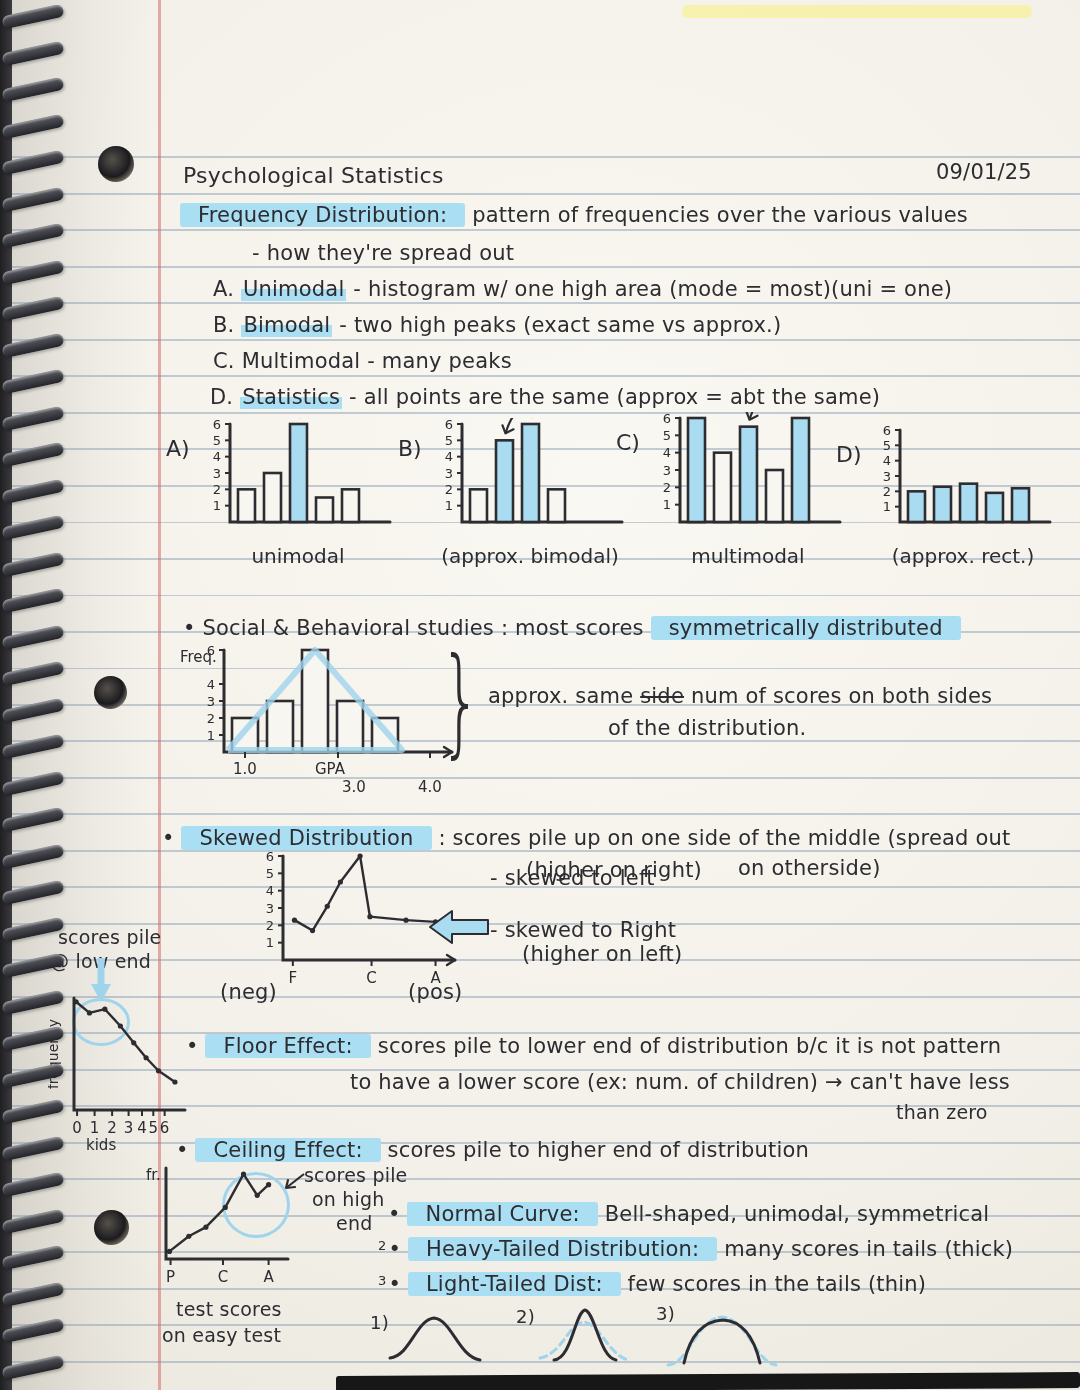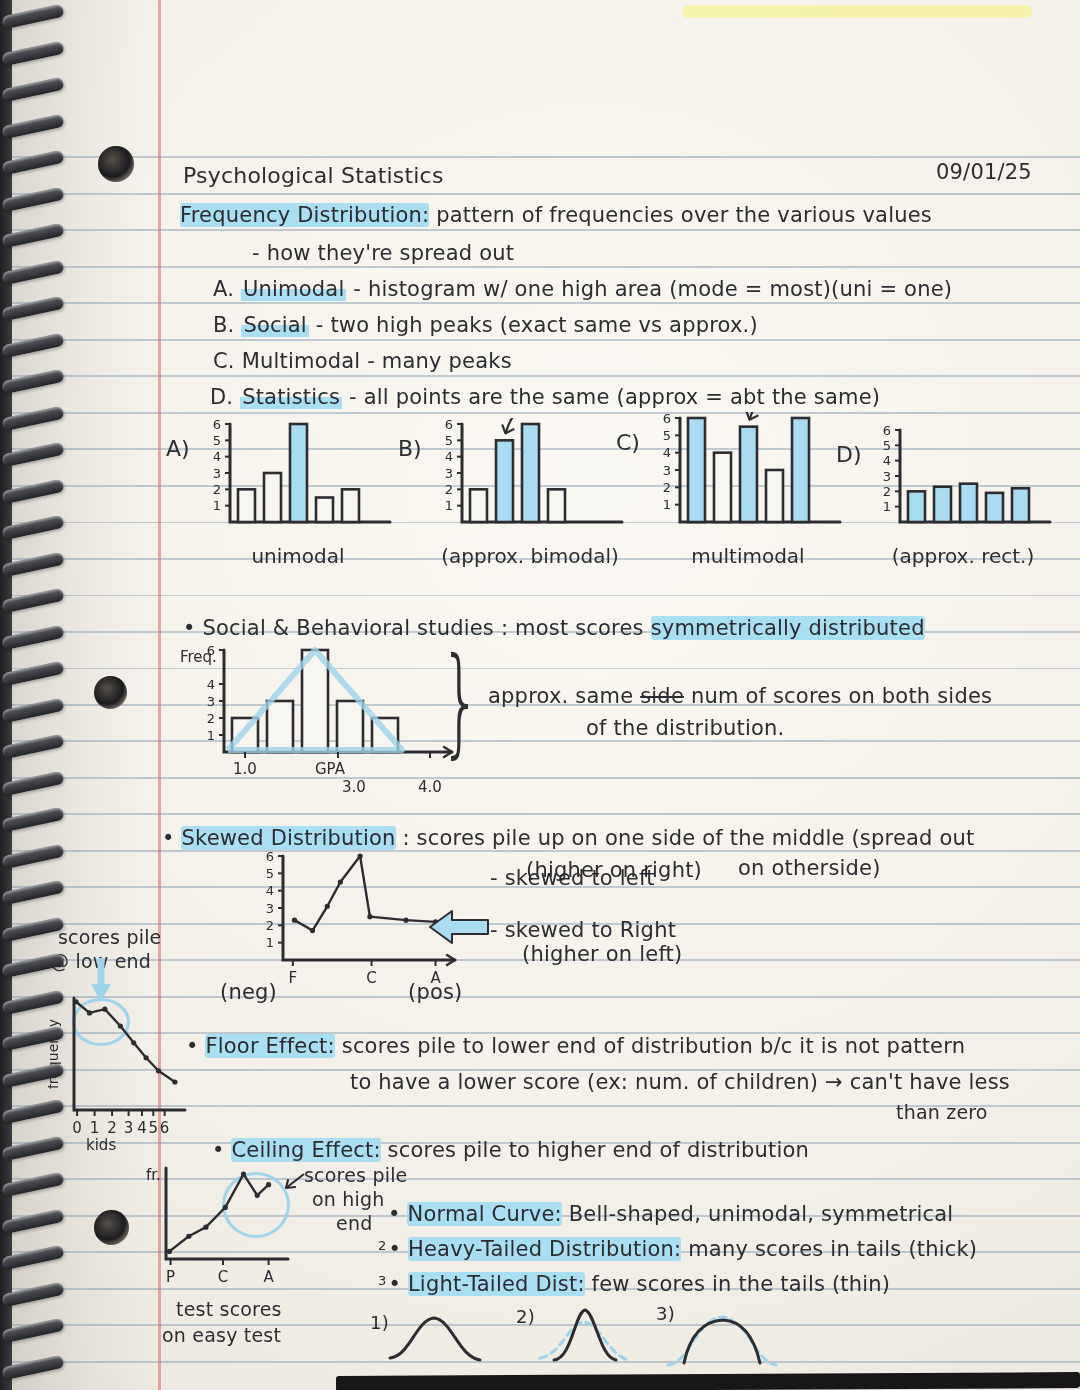--- a/index.html
+++ b/index.html
@@ -16,21 +16,21 @@
   .loop{position:absolute;left:2px;width:62px;height:13px;border-radius:8px;
      background:linear-gradient(#5a5c62,#232429);box-shadow:inset 0 2px 2px rgba(255,255,255,.35), 1px 2px 3px rgba(0,0,0,.25);
      transform:rotate(-12deg);}
   .hole{position:absolute;border-radius:50%;
      background:radial-gradient(circle at 40% 38%, #55504a 0%, #1c1c1f 55%, #6d675e 72%, #ded8cb 80%);
      box-shadow:0 0 6px rgba(0,0,0,.25) inset;}
   .ymark{position:absolute;background:#f6f2a3;opacity:.85;border-radius:6px;}
   .bstrip{position:absolute;background:#171717;transform:rotate(-.3deg);border-radius:3px;}
   .hw{position:absolute;color:#2c2c31;font-size:21px;white-space:nowrap;letter-spacing:.2px;}
   .sm{font-size:19px;} .xs{font-size:18px;}
-  .hl{background:#a9def3;padding:0 0;border-radius:3px;}
+  .hl{background:#a9def3;padding:0 18px;border-radius:3px;}
   .hl-low{background:linear-gradient(transparent 52%, #a9def3 52%);padding:0 2px;}
   .strike{text-decoration:line-through;text-decoration-thickness:2px;}
   .sup{font-size:13px;vertical-align:6px;margin-right:2px;}
   .chart{position:absolute;}
   .chart .clabel{position:absolute;left:-32px;top:18px;font-size:22px;color:#2c2c31;}
   .chart .ccap{text-align:center;font-size:20px;color:#2c2c31;margin-top:2px;white-space:nowrap;}
   svg text{font-family:"DejaVu Sans",sans-serif;fill:#2c2c31;}
   .circ{position:absolute;border:3px solid #9fd4ec;border-radius:50%;}
   .brace{position:absolute;font-size:118px;line-height:112px;font-weight:200;color:#2c2c31;transform:scaleX(.55);transform-origin:left center;}
 </style>
@@ -54,21 +54,21 @@
 </div>
 <div class="hw" style="left:252px;top:241px;">- how they're spread out</div>
 
 <div class="hw" style="left:213px;top:277px;">
   <span>A.</span>
   <span class="hl-low">Unimodal</span>
   <span>- histogram w/ one high area (mode = most)(uni = one)</span>
 </div>
 <div class="hw" style="left:213px;top:313px;">
   <span>B.</span>
-  <span class="hl-low">Social</span>
+  <span class="hl-low">Bimodal</span>
   <span>- two high peaks (exact same vs approx.)</span>
 </div>
 <div class="hw" style="left:213px;top:349px;">
   <span>C.</span>
   <span>Multimodal</span>
   <span>- many peaks</span>
 </div>
 <div class="hw" style="left:210px;top:385px;">
   <span>D.</span>
   <span class="hl-low">Statistics</span>
@@ -218,21 +218,21 @@
       <text x="174" y="148" text-anchor="middle" font-size="15">3.0</text>
       <text x="250" y="148" text-anchor="middle" font-size="15">4.0</text>
     </svg>
 </div>
 <div class="brace" style="left:440px;top:645px;">}</div>
 <div class="hw" style="left:488px;top:684px;">
   <span>approx. same</span>
   <span class="strike">side</span>
   <span>num of scores on both sides</span>
 </div>
-<div class="hw" style="left:586px;top:716px;text-align:center;">of the distribution.</div>
+<div class="hw" style="left:608px;top:716px;text-align:center;">of the distribution.</div>
 
 <div class="hw" style="left:162px;top:826px;">
   <span>•</span>
   <span class="hl">Skewed Distribution</span>
   <span>: scores pile up on one side of the middle (spread out</span>
 </div>
 <div class="hw" style="left:738px;top:856px;">on otherside)</div>
 
 <div class="chart" style="left:253px;top:850px;">
   <svg width="210" height="150" viewBox="0 0 210 150">
@@ -317,21 +317,21 @@
 </div>
 
 <div class="hw" style="left:186px;top:1034px;">
   <span>•</span>
   <span class="hl">Floor Effect:</span>
   <span>scores pile to lower end of distribution b/c it is not pattern</span>
 </div>
 <div class="hw" style="left:350px;top:1070px;">to have a lower score (ex: num. of children) → can't have less</div>
 <div class="hw sm" style="left:896px;top:1101px;">than zero</div>
 
-<div class="hw" style="left:176px;top:1138px;margin-left:36px;">
+<div class="hw" style="left:176px;top:1138px;">
   <span>•</span>
   <span class="hl">Ceiling Effect:</span>
   <span>scores pile to higher end of distribution</span>
 </div>
 
 <svg style="position:absolute;left:280px;top:1172px;" width="26" height="22" viewBox="0 0 26 22">
   <path d="M24,2 L6,16" stroke="#2c2c31" stroke-width="2.2" fill="none"></path>
   <path d="M6,16 l 2,-8 M6,16 l 9,-1" stroke="#2c2c31" stroke-width="2.2" fill="none" stroke-linecap="round"></path>
 </svg>
 <div class="hw sm" style="left:304px;top:1164px;">scores pile</div>

